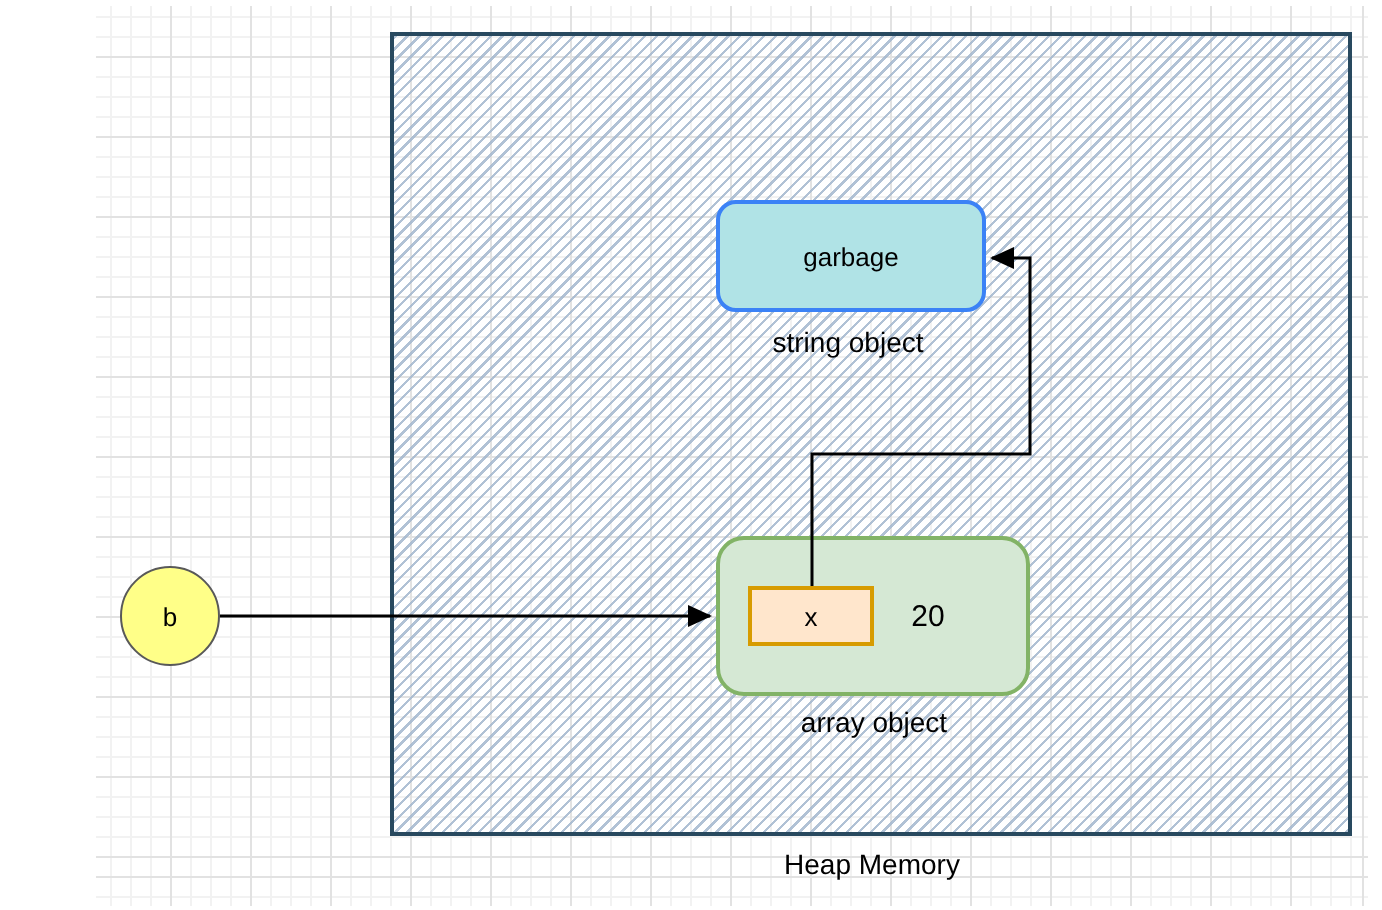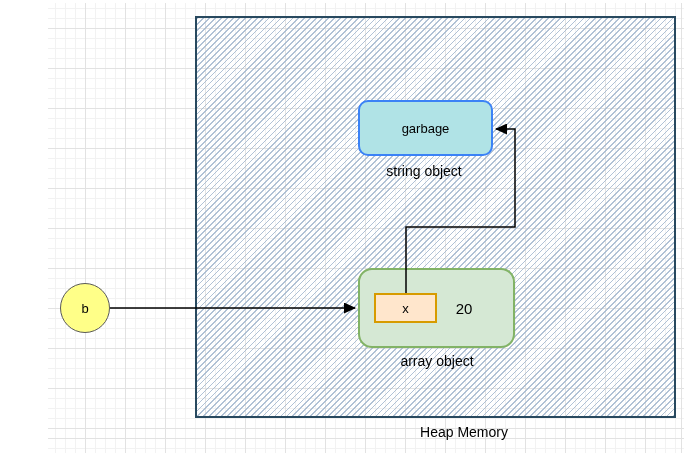--- a/index.html
+++ b/index.html
@@ -50,21 +50,21 @@
     background:#ffff88;border:1.5px solid #595959;
     font-size:13px;
   }
   .caption{
     position:absolute;transform:translateX(-50%);
     font-size:14px;white-space:nowrap;
     background:transparent;
   }
   #string-caption{left:424px;top:163px;}
   #array-caption{left:437px;top:353px;}
-  #heap-label{left:436px;top:424px;margin-left:28px;}
+  #heap-label{left:436px;top:424px;}
   #connectors{position:absolute;left:0;top:0;width:691px;height:455px;pointer-events:none;}
 </style>
 </head>
 <body>
 
 <div id="canvas">
 
   <div id="grid"></div>
 
   <div id="heap-rect"></div>

